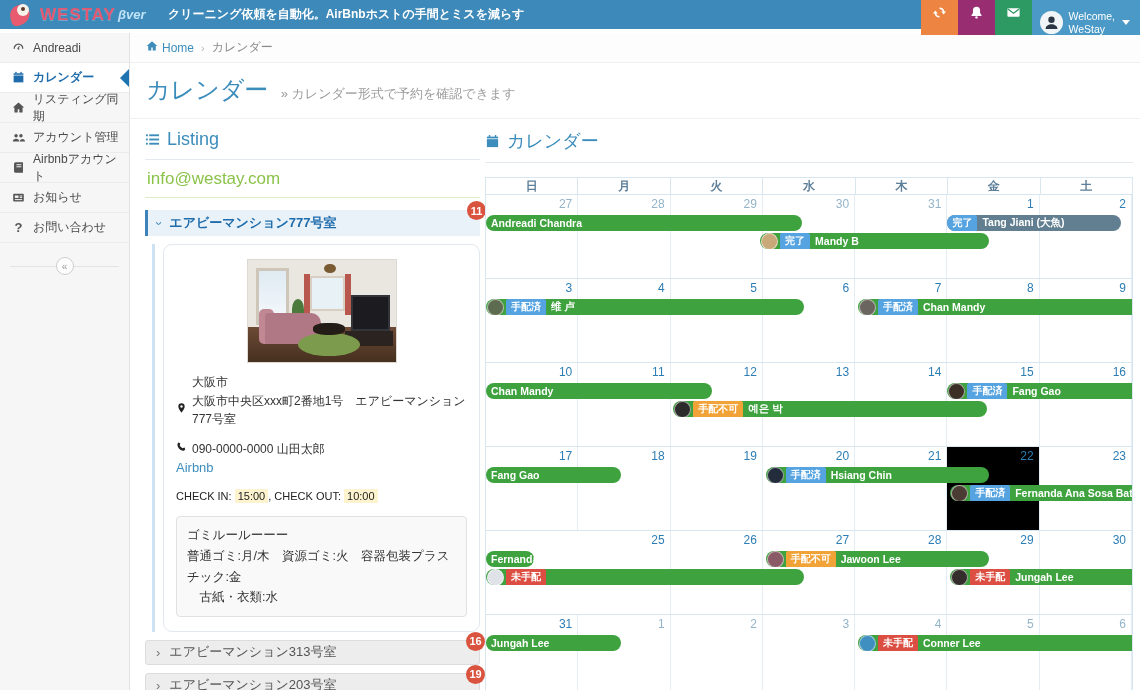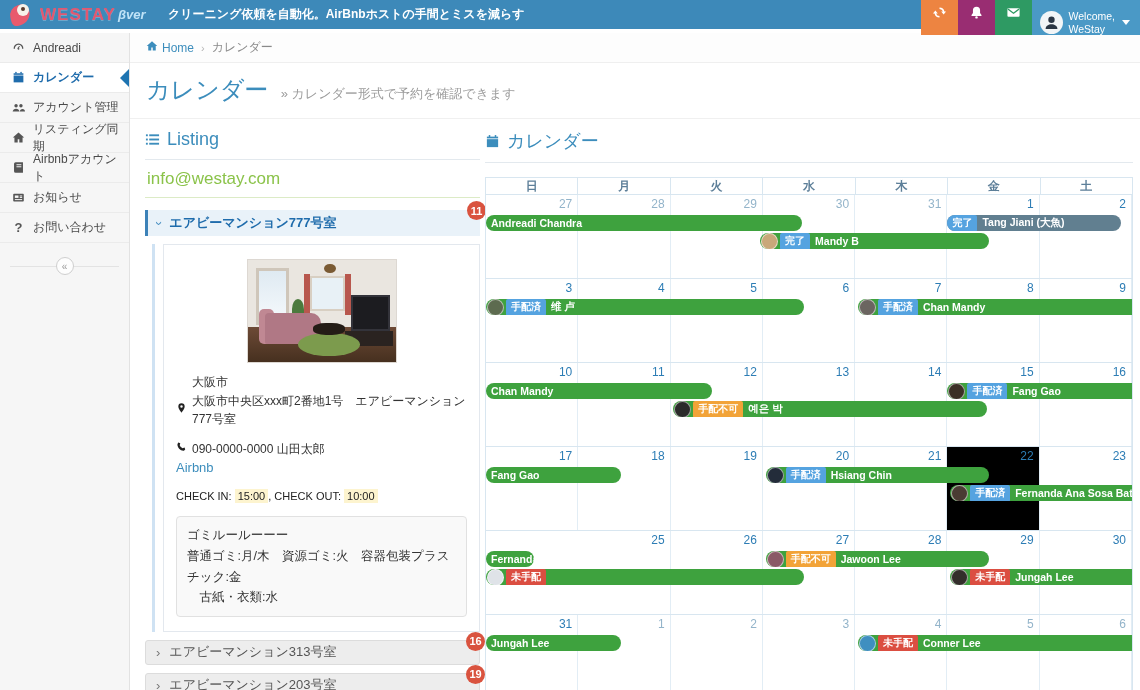--- a/index.html
+++ b/index.html
@@ -59,21 +59,21 @@
   
   #listing-panel { position:absolute; left:15px; top:10px; width:335px; }
   .sec-head { display:flex; align-items:center; color:#3c8dbc; font-size:18px; padding-bottom:9px; border-bottom:1px solid #e3e9ee; }
   .sec-head .sec-ico { margin-right:7px; display:flex; color:#3c8dbc; }
   .sec-head .sec-ico svg { width:15px; height:15px; fill:currentColor; }
   #listing-email { padding:9px 2px 8px 2px; color:#8bc34a; font-size:17px; border-bottom:1px solid #dcebc6; }
   .acc-active { position:relative; margin-top:12px; height:26px; background:#e9f2f9; border-left:3px solid #3d82b8; display:flex; align-items:center; padding-left:9px; color:#1f6cac; font-weight:bold; font-size:13px; cursor:pointer; }
   .chev { color:#4a90c2; font-size:13px; margin-right:8px; display:inline-block; transform:rotate(90deg); font-weight:normal; }
   .badge { position:absolute; right:-6px; top:-9px; min-width:19px; height:19px; padding:0 3px; background:#d9533f; border-radius:10px; color:#fff; font-size:11px; font-weight:bold; display:flex; align-items:center; justify-content:center; }
   .acc-body { border-left:3px solid #cfe2f3; margin-left:7px; padding-left:8px; margin-top:8px; }
-  .prop-card { background:#fff; border:1px solid #e3e8ee; border-radius:0; padding:12px 12px 14px 12px; }
+  .prop-card { background:#fff; border:1px solid #e3e8ee; border-radius:9px; padding:12px 12px 14px 12px; }
   .photo { position:relative; width:150px; height:104px; margin:2px auto 10px auto; background:#eae6e0; overflow:hidden; border:1px solid #ddd8d2; }
   .ph-floor { position:absolute; left:0; bottom:0; width:100%; height:34%; background:linear-gradient(#6d4a36,#46301f); }
   .ph-window { position:absolute; left:6%; top:8%; width:22%; height:56%; background:linear-gradient(#dfeaf2,#f5f9fc); border:3px solid #cfc6ba; }
   .ph-window2 { position:absolute; left:42%; top:16%; width:24%; height:34%; background:#e8f1f6; border:2px solid #d8cfc2; }
   .ph-curtain { position:absolute; left:38%; top:14%; width:4%; height:40%; background:#b8574d; }
   .ph-curtain2 { position:absolute; left:66%; top:14%; width:4%; height:40%; background:#b8574d; }
   .ph-sofa { position:absolute; left:12%; top:52%; width:38%; height:30%; background:#b07885; border-radius:4px 10px 2px 2px; }
   .ph-sofa-arm { position:absolute; left:8%; top:48%; width:10%; height:34%; background:#c08893; border-radius:5px; }
   .ph-tv { position:absolute; right:4%; top:34%; width:26%; height:36%; background:#1c1c20; border:2px solid #33333a; }
   .ph-tvstand { position:absolute; right:2%; top:70%; width:32%; height:14%; background:#2a2320; }
@@ -186,35 +186,35 @@
               <rect x="4" y="1" width="1.6" height="2.4" rx=".6"></rect>
               <rect x="10.4" y="1" width="1.6" height="2.4" rx=".6"></rect>
             </svg>
           </span>
           <span>カレンダー</span>
           <div class="sb-arrow"></div>
         </div>
         <div class="sb-item">
           <span class="sb-ico">
             <svg viewBox="0 0 16 16">
+              <path d="M8 1.8L1 8h2v6h4v-4h2v4h4V8h2L8 1.8z"></path>
+            </svg>
+          </span>
+          <span>リスティング同期</span>
+        </div>
+        <div class="sb-item">
+          <span class="sb-ico">
+            <svg viewBox="0 0 16 16">
               <circle cx="5" cy="5.8" r="2.1"></circle>
               <circle cx="11" cy="5.8" r="2.1"></circle>
               <path d="M.8 13c.2-2.3 2-3.6 4.2-3.6S9 10.7 9.2 13H.8z"></path>
               <path d="M9.6 13c.1-1.9 1.5-3.2 3.4-3.2 1.9 0 2.9 1.3 3 3.2H9.6z"></path>
             </svg>
           </span>
           <span>アカウント管理</span>
-        </div>
-        <div class="sb-item">
-          <span class="sb-ico">
-            <svg viewBox="0 0 16 16">
-              <path d="M8 1.8L1 8h2v6h4v-4h2v4h4V8h2L8 1.8z"></path>
-            </svg>
-          </span>
-          <span>リスティング同期</span>
         </div>
         <div class="sb-item">
           <span class="sb-ico">
             <svg viewBox="0 0 16 16">
               <path d="M4.5 1.5h9v13h-9A2 2 0 0 1 2.5 12.5v-9a2 2 0 0 1 2-2z"></path>
               <rect fill="#f6f6f6" x="5.5" y="4" width="6" height="1.2"></rect>
               <rect fill="#f6f6f6" x="5.5" y="6.5" width="6" height="1.2"></rect>
             </svg>
           </span>
           <span>Airbnbアカウント</span>

